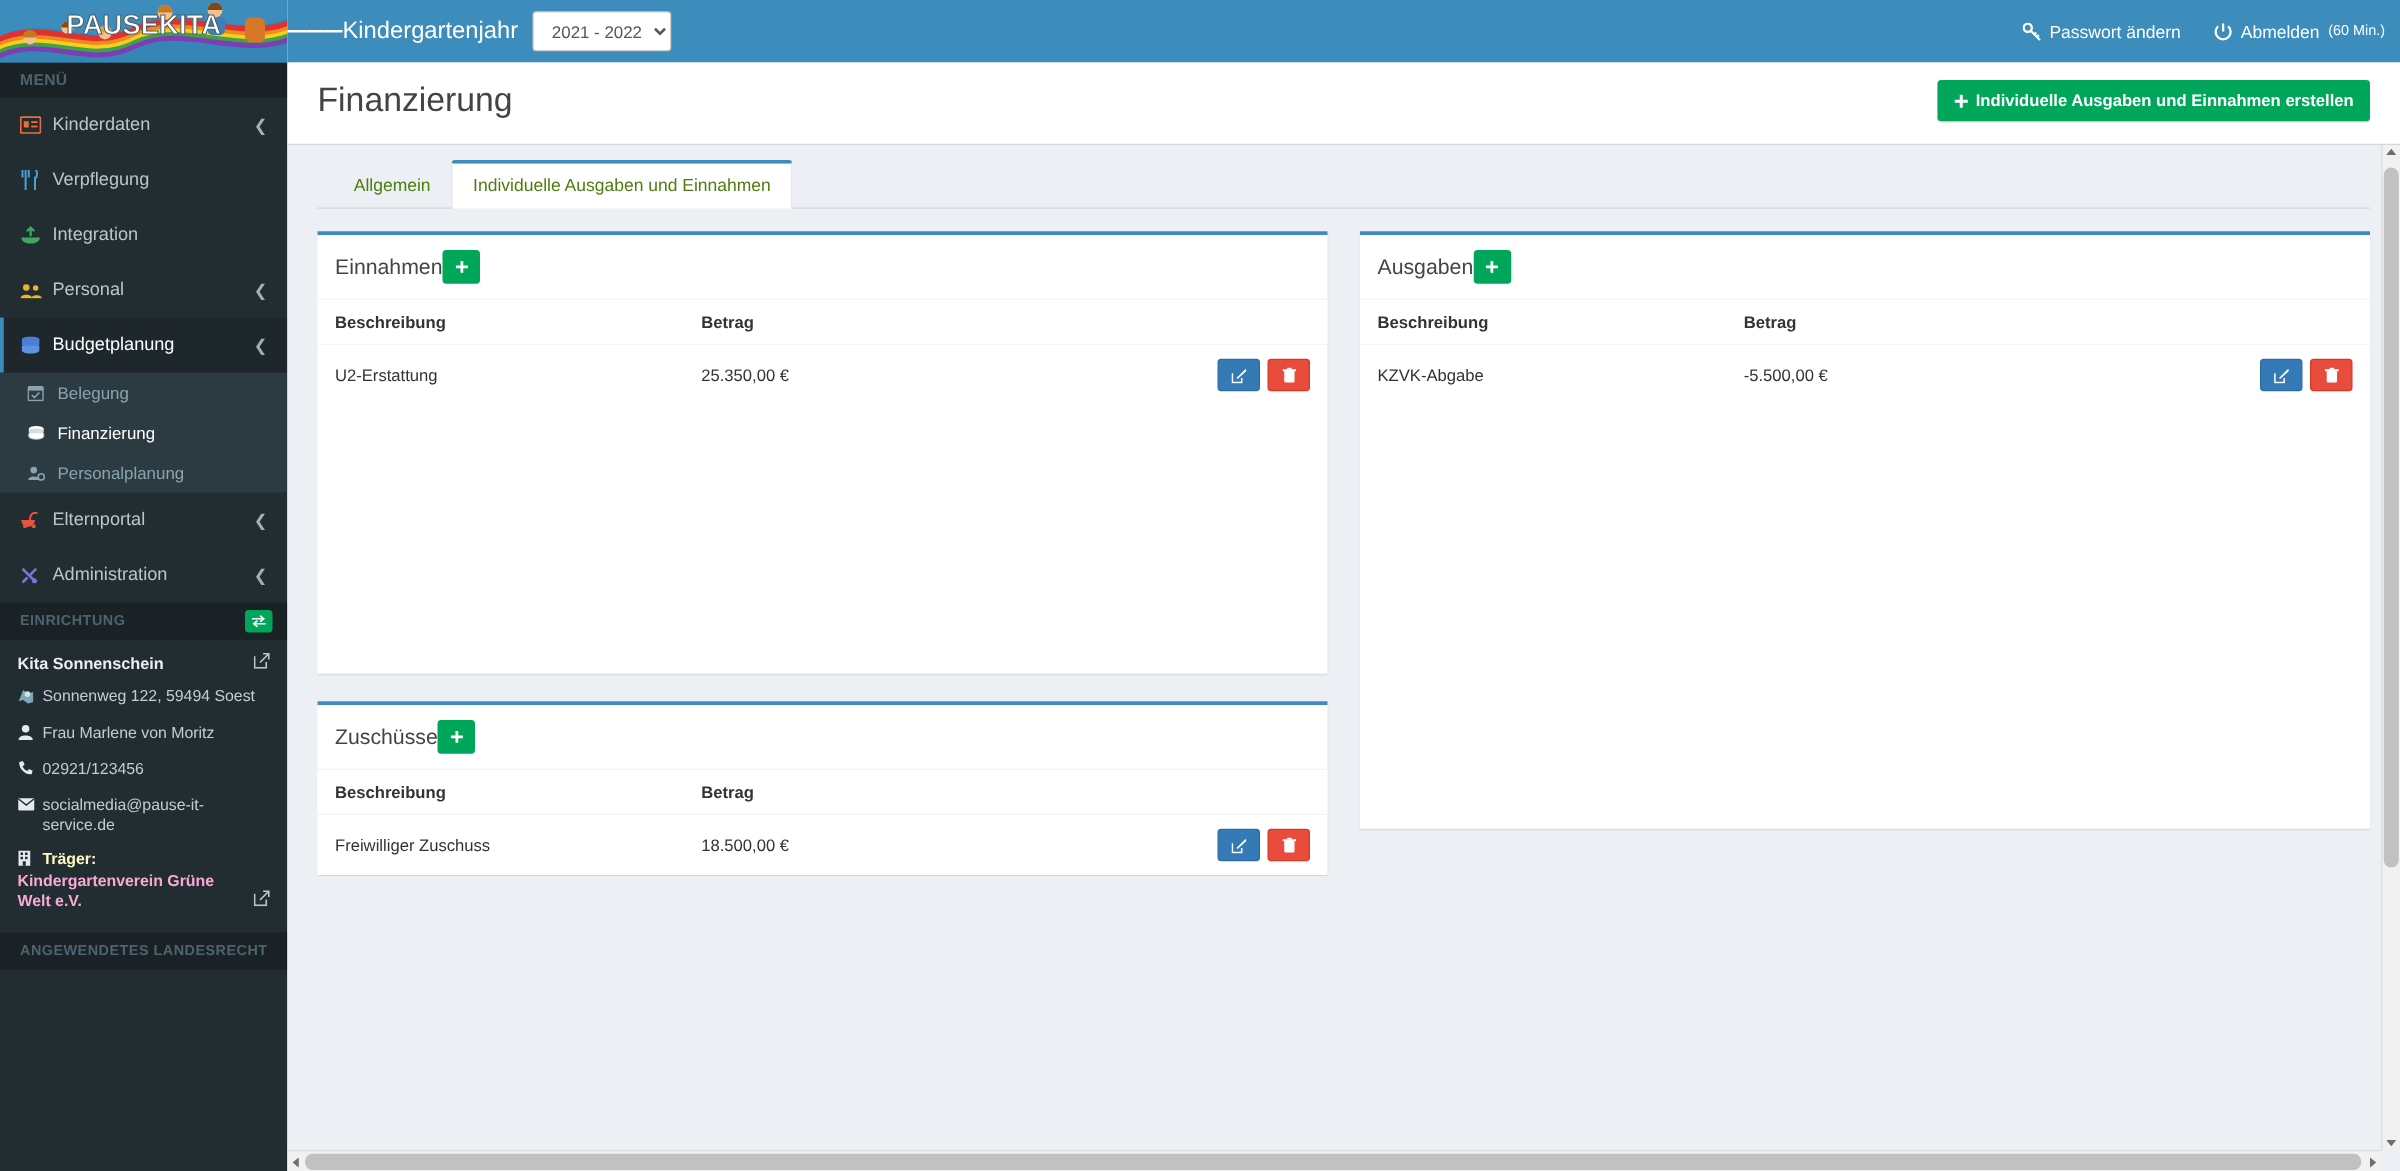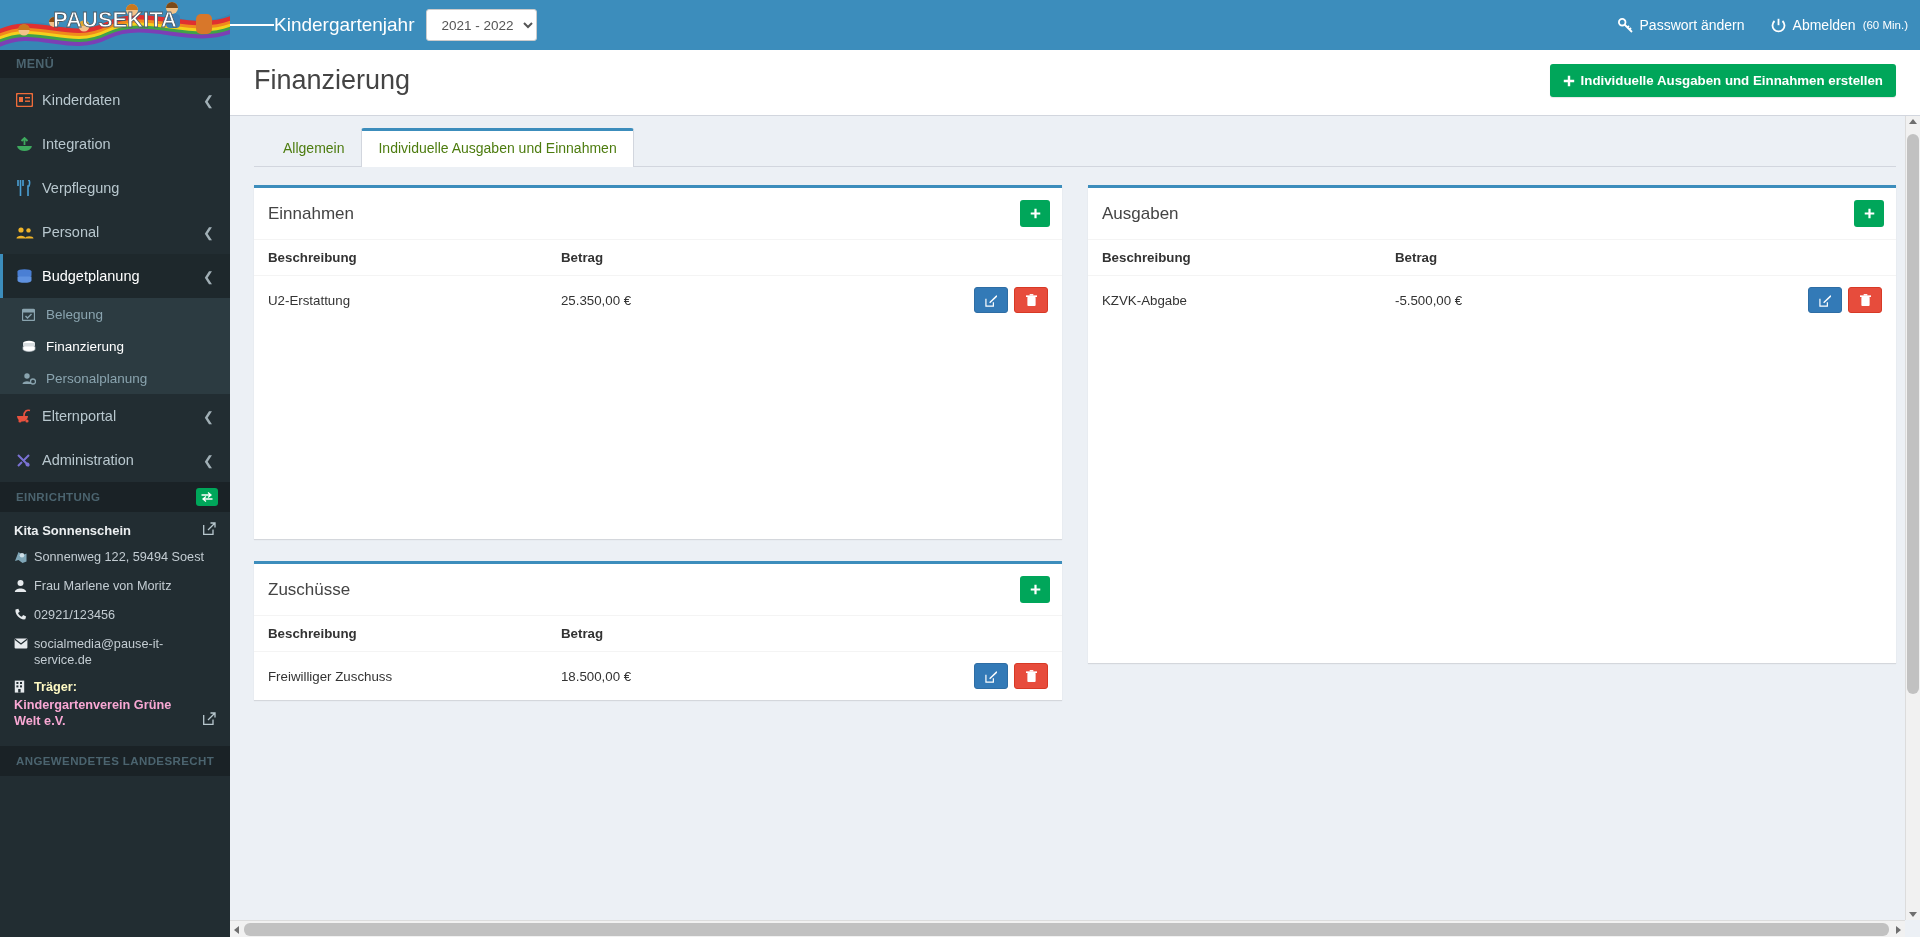--- a/index.html
+++ b/index.html
@@ -136,21 +136,21 @@
   }
 
   .panels { display:flex; gap: 26px; margin-top: 18px; }
   .col { flex:1; min-width:0; }
   .box {
     background:#fff; border-top: 3px solid #3c8dbc;
     box-shadow: 0 1px 1px rgba(0,0,0,.1);
     margin-bottom: 22px;
   }
   .box-header {
-    display:flex; align-items:center; justify-content:space-between;
+    display:flex; align-items:center; 
     padding: 12px 12px 12px 14px;
   }
   .box-title { font-size: 17px; color:#444; font-weight:normal; }
   .btn-add {
     background:#00a65a; border:none; border-radius:3px; color:#fff;
     width: 30px; height: 27px; font-size:15px; cursor:pointer;
     display:flex; align-items:center; justify-content:center; font-weight:bold;
   }
   table { width:100%; border-collapse: collapse; }
   thead th {
@@ -245,36 +245,36 @@
             <rect x="9" y="4" width="5" height="1.4" fill="#ef6c3a"></rect>
             <rect x="9" y="7.5" width="5" height="1.4" fill="#ef6c3a"></rect>
           </svg>
       </span>
       <span class="txt">Kinderdaten</span>
       <span class="arrow">❮</span>
     </div>
 
     <div class="nav-item">
       <span class="ico">
+        <svg width="15" height="16" viewBox="0 0 15 16">
+            <path d="M2,0 L2,6 M4.5,0 L4.5,6 M7,0 L7,6 M4.5,6 L4.5,16" stroke="#4a9fd4" stroke-width="1.6" fill="none"></path>
+            <path d="M12,0 C13.8,0 14,3 13,6 L12,6 L12,16" stroke="#4a9fd4" stroke-width="1.6" fill="none"></path>
+          </svg>
+      </span>
+      <span class="txt">Verpflegung</span>
+    </div>
+
+    <div class="nav-item">
+      <span class="ico">
         <svg width="17" height="14" viewBox="0 0 17 14">
             <path d="M2,9 C2,12 6,13 8.5,13 C11,13 15,12 15,9" stroke="#3ea95e" stroke-width="1.8" fill="#3ea95e"></path>
             <path d="M8.5,8 L8.5,1 M5.5,4 L8.5,1 L11.5,4" stroke="#3ea95e" stroke-width="1.8" fill="none"></path>
           </svg>
       </span>
       <span class="txt">Integration</span>
-    </div>
-
-    <div class="nav-item">
-      <span class="ico">
-        <svg width="15" height="16" viewBox="0 0 15 16">
-            <path d="M2,0 L2,6 M4.5,0 L4.5,6 M7,0 L7,6 M4.5,6 L4.5,16" stroke="#4a9fd4" stroke-width="1.6" fill="none"></path>
-            <path d="M12,0 C13.8,0 14,3 13,6 L12,6 L12,16" stroke="#4a9fd4" stroke-width="1.6" fill="none"></path>
-          </svg>
-      </span>
-      <span class="txt">Verpflegung</span>
     </div>
 
     <div class="nav-item">
       <span class="ico">
         <svg width="18" height="13" viewBox="0 0 18 13">
             <circle cx="5" cy="4" r="2.6" fill="#f0b429"></circle>
             <circle cx="12.5" cy="4.4" r="2.2" fill="#f0b429"></circle>
             <path d="M0.5,12.5 C0.5,8.8 9.5,8.8 9.5,12.5 Z" fill="#f0b429"></path>
             <path d="M9,12.5 C9,9.4 17.5,9.4 17.5,12.5 Z" fill="#f0b429"></path>
           </svg>

